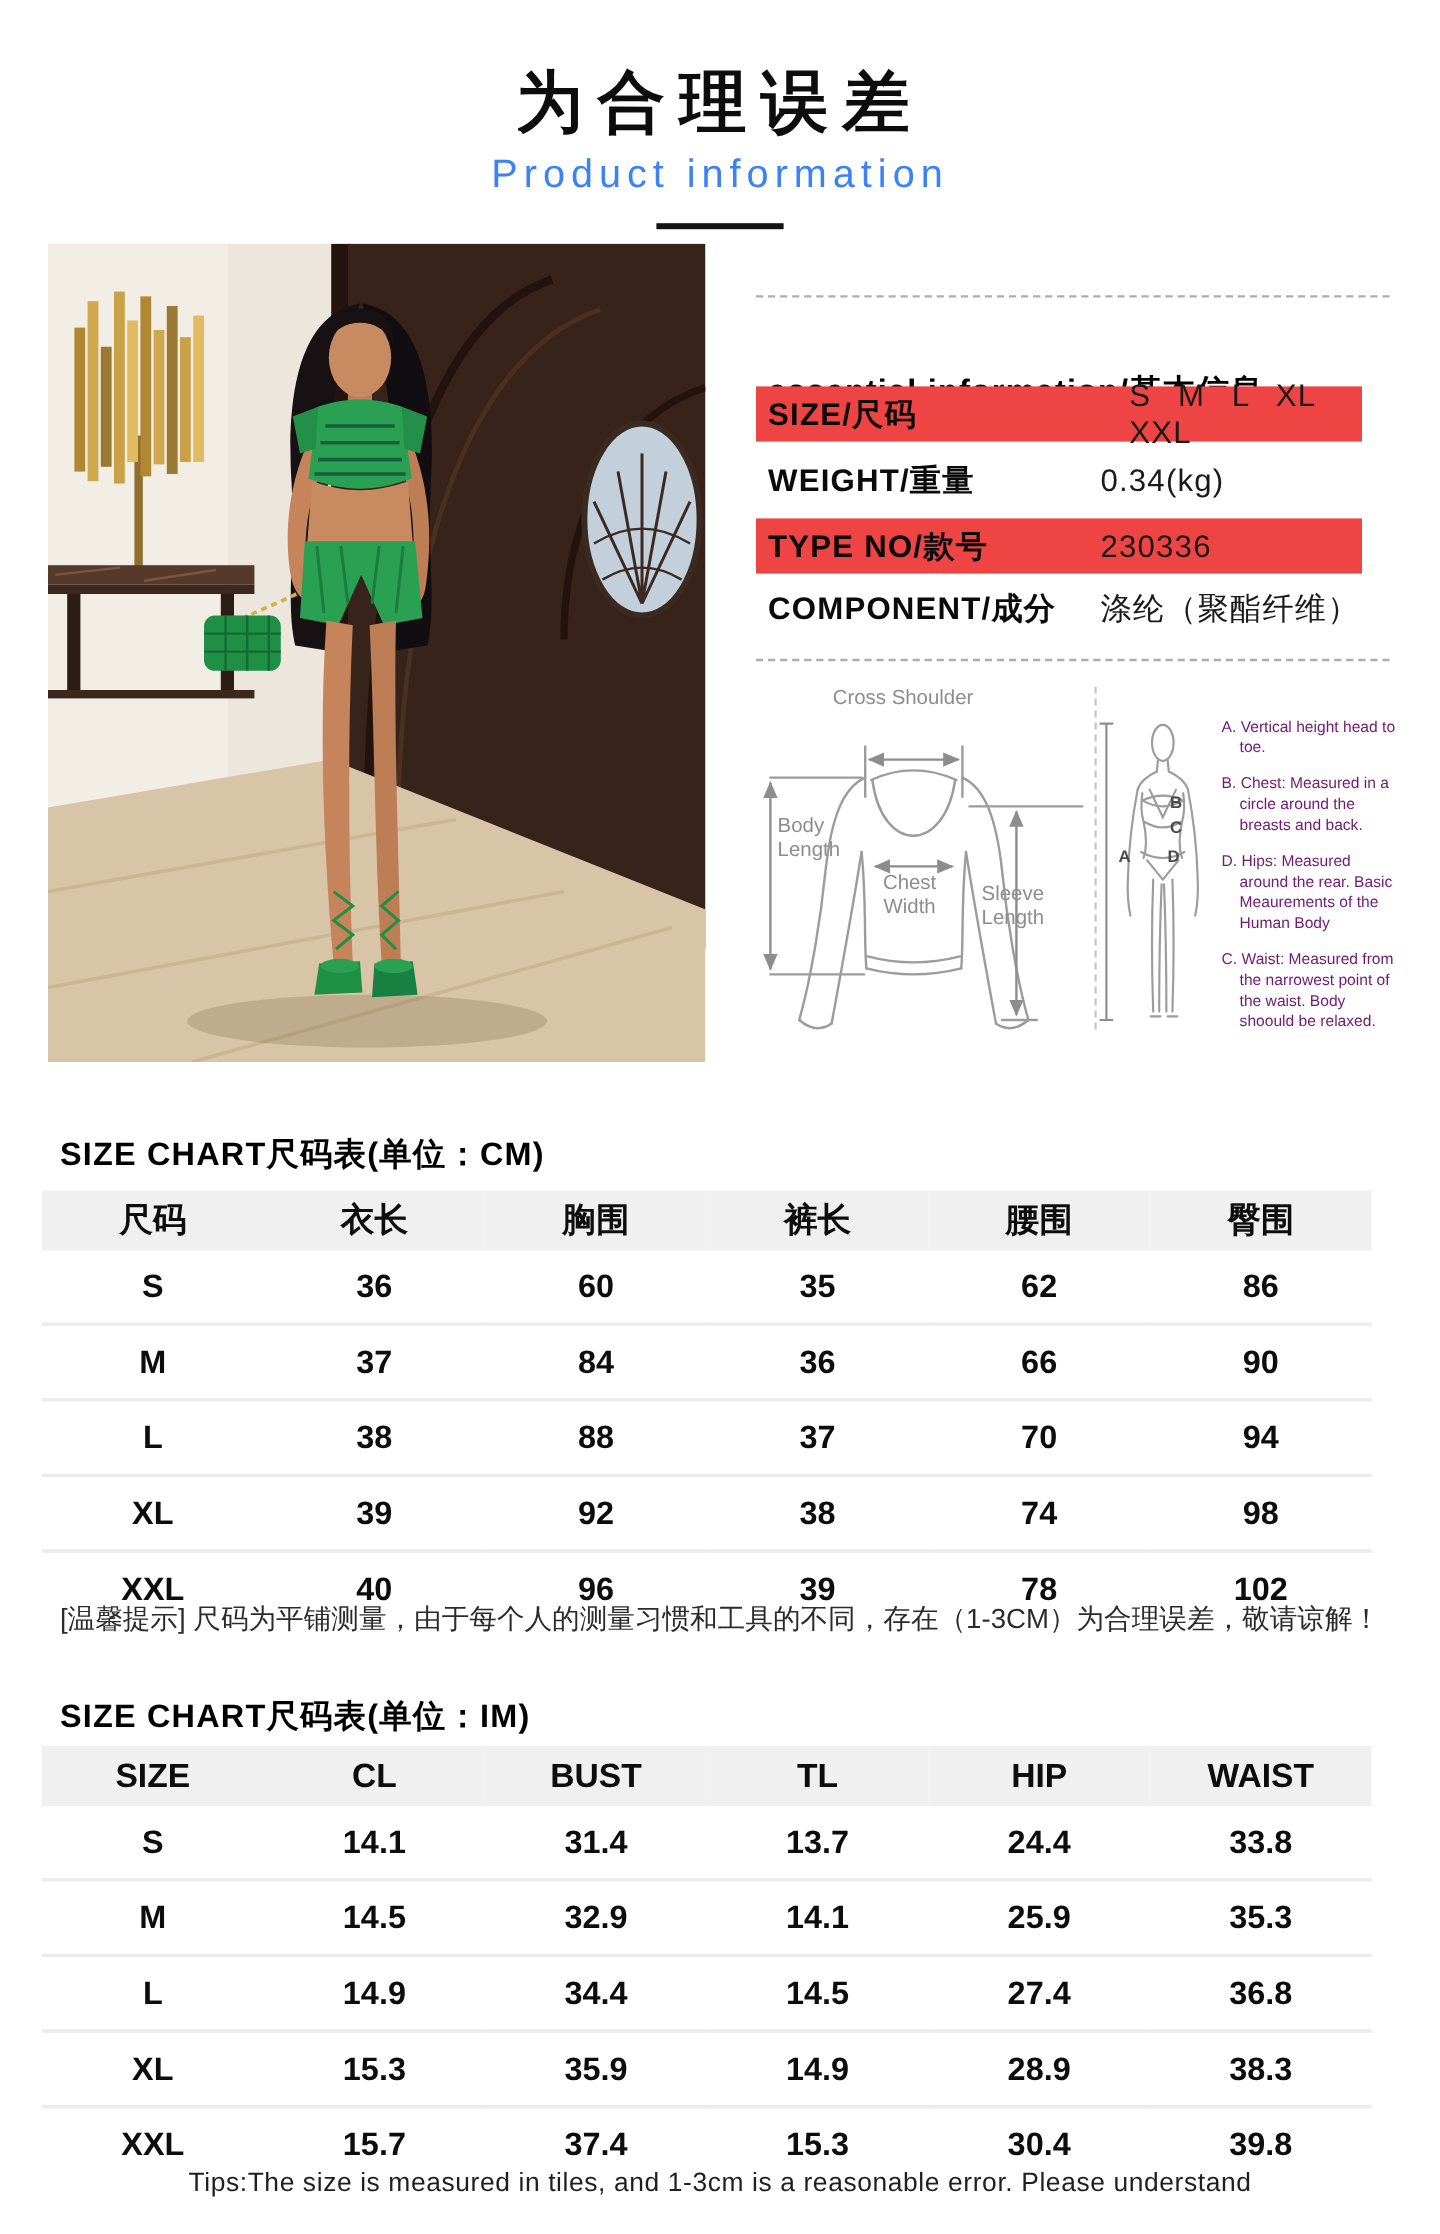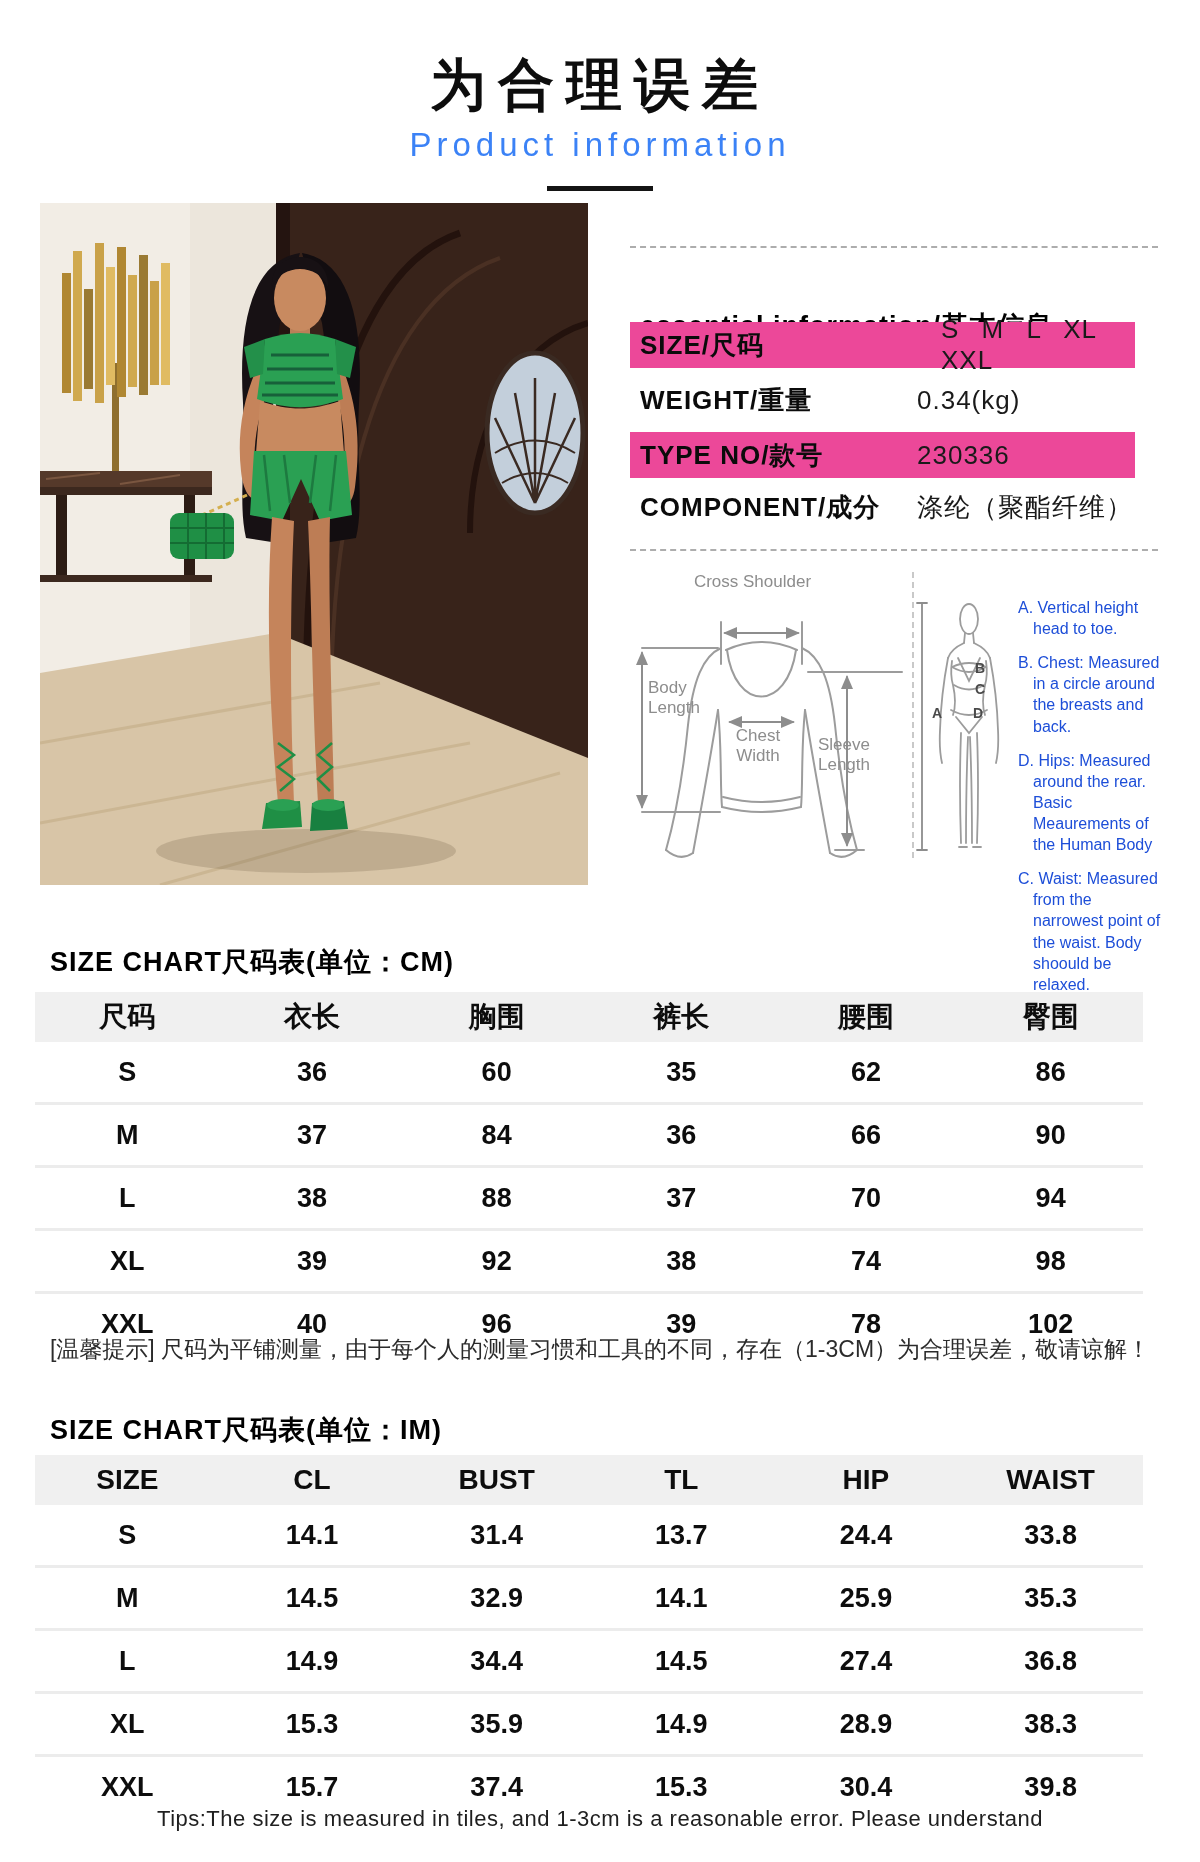--- a/index.html
+++ b/index.html
@@ -15,31 +15,31 @@
 
   
   .photo{position:absolute;left:40px;top:203px;width:548px;height:682px;overflow:hidden;}
 
   
   .dash{position:absolute;left:630px;width:528px;border-top:2px dashed #adadad;height:0;}
   .dash.top{top:246px}.dash.mid{top:549px}
   .info-heading{position:absolute;left:640px;top:272px;font-size:27px;font-weight:800;
                 letter-spacing:1px;color:#000;margin-top:36px;}
   .info-row{position:absolute;left:630px;width:505px;display:flex;align-items:center;}
-  .info-row.gray{background:#ec4899;}
+  .info-row.gray{background:#ef4444;}
   .info-label{position:absolute;left:10px;font-size:26px;font-weight:800;letter-spacing:1px;color:#0b0b0b;}
   .info-value{position:absolute;left:287px;font-size:26px;font-weight:400;color:#1a1a1a;letter-spacing:1px;}
   .info-value.spread{word-spacing:14px;margin-left:24px;}
 
   
   .diagram-label{position:absolute;color:#8d8d8d;font-size:17px;line-height:1.15;}
   .vsep{position:absolute;left:912px;top:572px;height:286px;border-left:2px dashed #c9c9c9;}
   .fig-letter{position:absolute;font-size:14px;font-weight:700;color:#4a4a4a;}
   .notes{position:absolute;left:1018px;top:597px;width:148px;}
-  .notes p{margin:0 0 13px 0;font-size:16px;line-height:1.32;color:#1d4ed8;
+  .notes p{margin:0 0 13px 0;font-size:13px;line-height:1.32;color:#701a75;
            padding-left:15px;text-indent:-15px;}
 
   
   .chart-heading{position:absolute;left:50px;font-size:27px;font-weight:800;letter-spacing:1px;color:#000;}
   .chart-heading.cm{top:944px}.chart-heading.im{top:1412px}
   table.size-table{position:absolute;left:35px;width:1108px;border-collapse:collapse;
                    table-layout:fixed;text-align:center;color:#0d0d0d;}
   table.size-table.cm{top:992px}table.size-table.im{top:1455px}
   .size-table thead tr{background:#f0f0f0;height:50px;}
   .size-table th{font-size:28px;font-weight:800;padding:0;}

